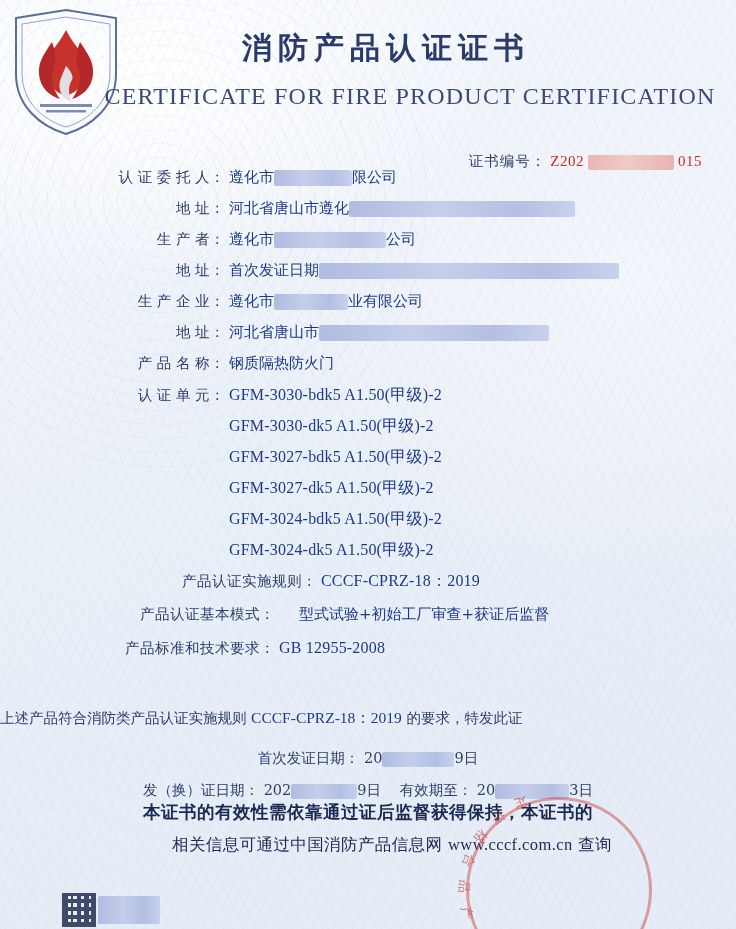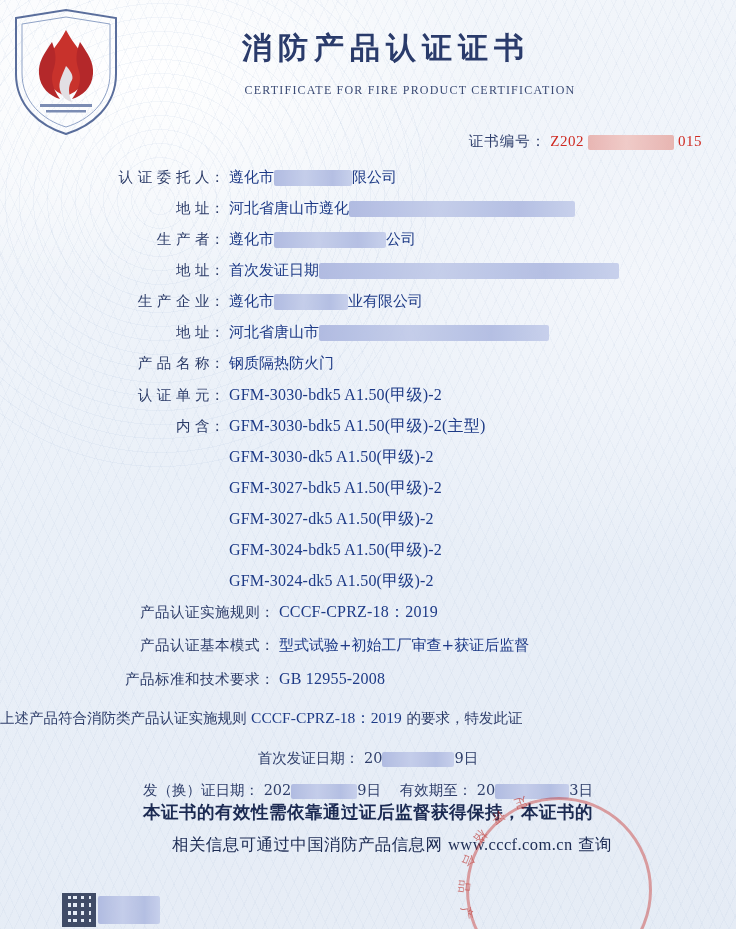--- a/index.html
+++ b/index.html
@@ -67,31 +67,31 @@
     font-family: "DejaVu Serif", serif;
     font-size: 30px;
     font-weight: bold;
     letter-spacing: 6px;
     color: #2a3b6b;
     padding-left: 36px;
   }
   .title-en {
     margin-top: 14px;
     font-family: "Liberation Serif", serif;
-    font-size: 12px;
+    font-size: 24px;
     letter-spacing: 1.2px;
     color: #3a4a74;
     padding-left: 60px;
     margin-left: 24px;
   }
 
   .cert-no {
     position: absolute;
     right: 34px;
-    top: 132px;
+    top: 152px;
     font-size: 14.5px;
     color: #2f3f6c;
     z-index: 5;
     white-space: nowrap;
   }
   .cert-no .label {
     font-family: "DejaVu Serif", serif;
     letter-spacing: 1px;
   }
   .cert-no .val {
@@ -334,24 +334,20 @@
     <div class="row">
       <div class="lbl">产 品 名 称：</div>
       <div class="val">钢质隔热防火门</div>
     </div>
 
     <div class="row">
       <div class="lbl">认 证 单 元：</div>
       <div class="val lat">GFM-3030-bdk5 A1.50(甲级)-2</div>
     </div>
 
-    <div class="row">
-      <div class="lbl">内           含：</div>
-      <div class="val lat">GFM-3030-bdk5 A1.50(甲级)-2(主型)</div>
-    </div>
     <div class="row sub">
       <div class="lbl"></div>
       <div class="val lat">GFM-3030-dk5 A1.50(甲级)-2</div>
     </div>
     <div class="row sub">
       <div class="lbl"></div>
       <div class="val lat">GFM-3027-bdk5 A1.50(甲级)-2</div>
     </div>
     <div class="row sub">
       <div class="lbl"></div>
@@ -360,24 +356,24 @@
     <div class="row sub">
       <div class="lbl"></div>
       <div class="val lat">GFM-3024-bdk5 A1.50(甲级)-2</div>
     </div>
     <div class="row sub">
       <div class="lbl"></div>
       <div class="val lat">GFM-3024-dk5 A1.50(甲级)-2</div>
     </div>
 
     <div class="row" style="height:34px;">
-      <div class="lbl" style="width:275px;">产品认证实施规则：</div>
+      <div class="lbl" style="width:275px;margin-left:42px;">产品认证实施规则：</div>
       <div class="val lat">CCCF-CPRZ-18：2019</div>
     </div>
-    <div class="row" style="height:34px;">
+    <div class="row" style="height:34px;gap:20px;">
       <div class="lbl" style="width:275px;">产品认证基本模式：</div>
       <div class="val">型式试验+初始工厂审查+获证后监督</div>
     </div>
     <div class="row" style="height:34px;">
       <div class="lbl" style="width:275px;">产品标准和技术要求：</div>
       <div class="val lat">GB 12955-2008</div>
     </div>
   </div>
 
   <div class="statement">

